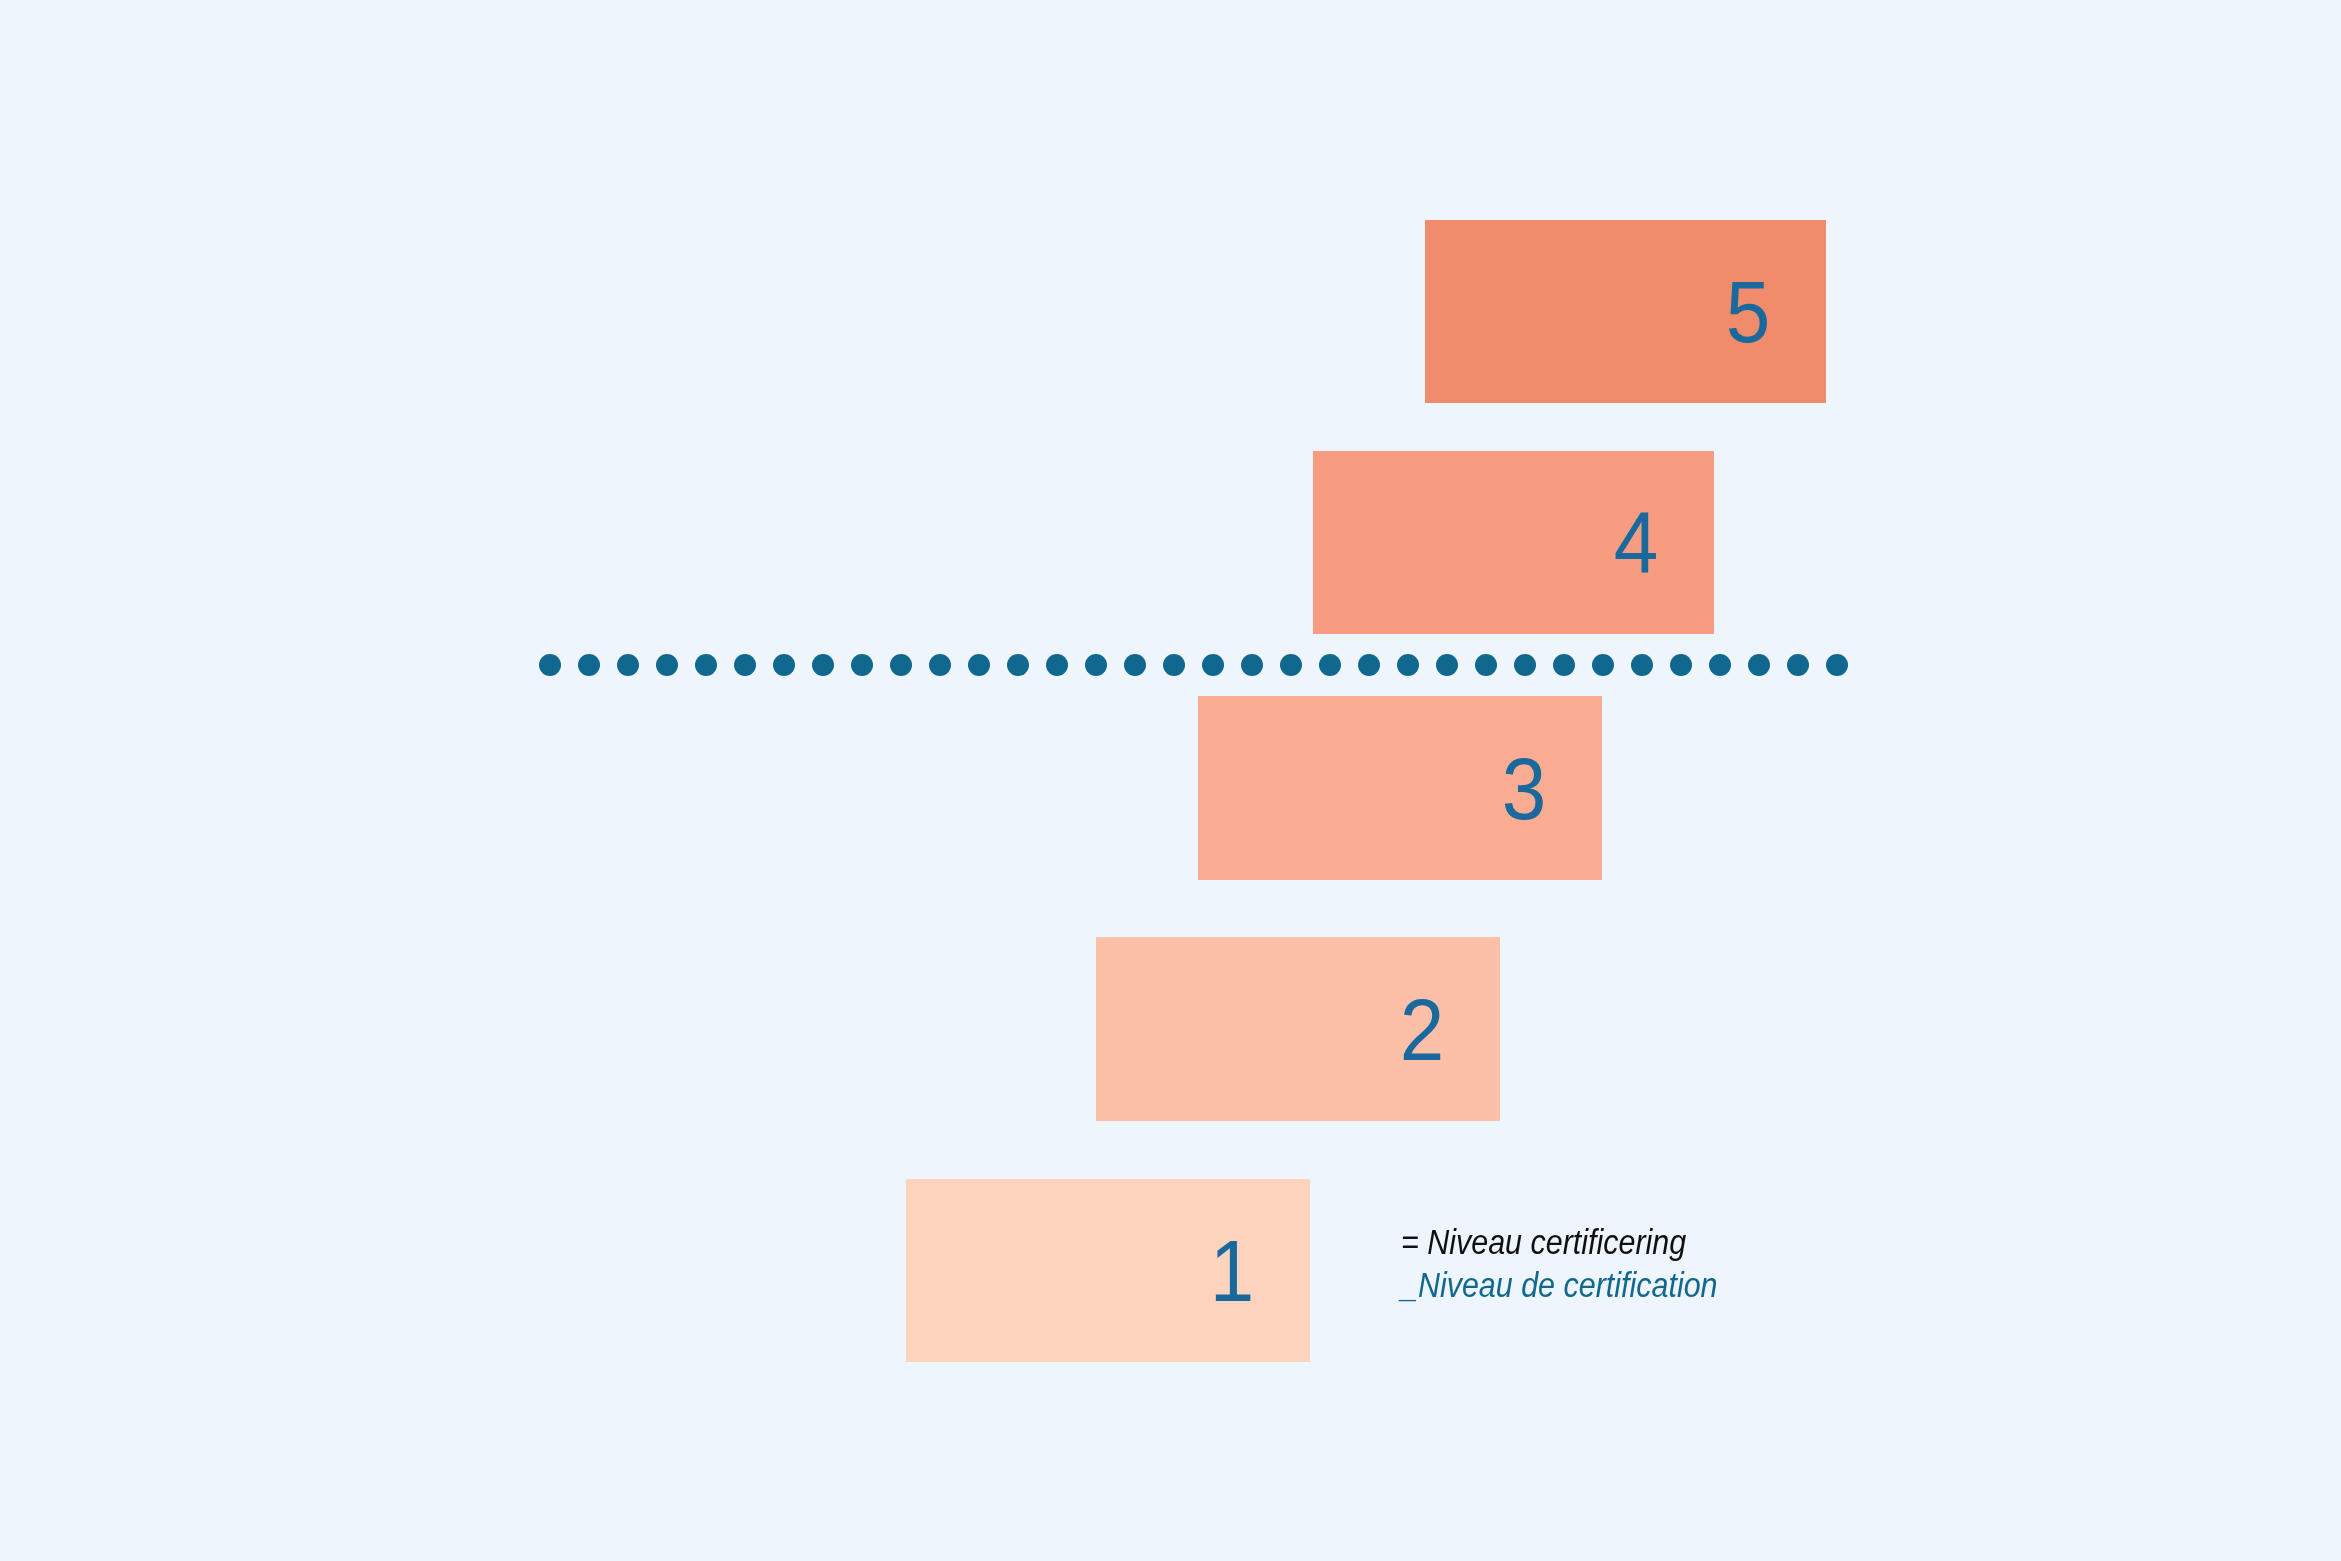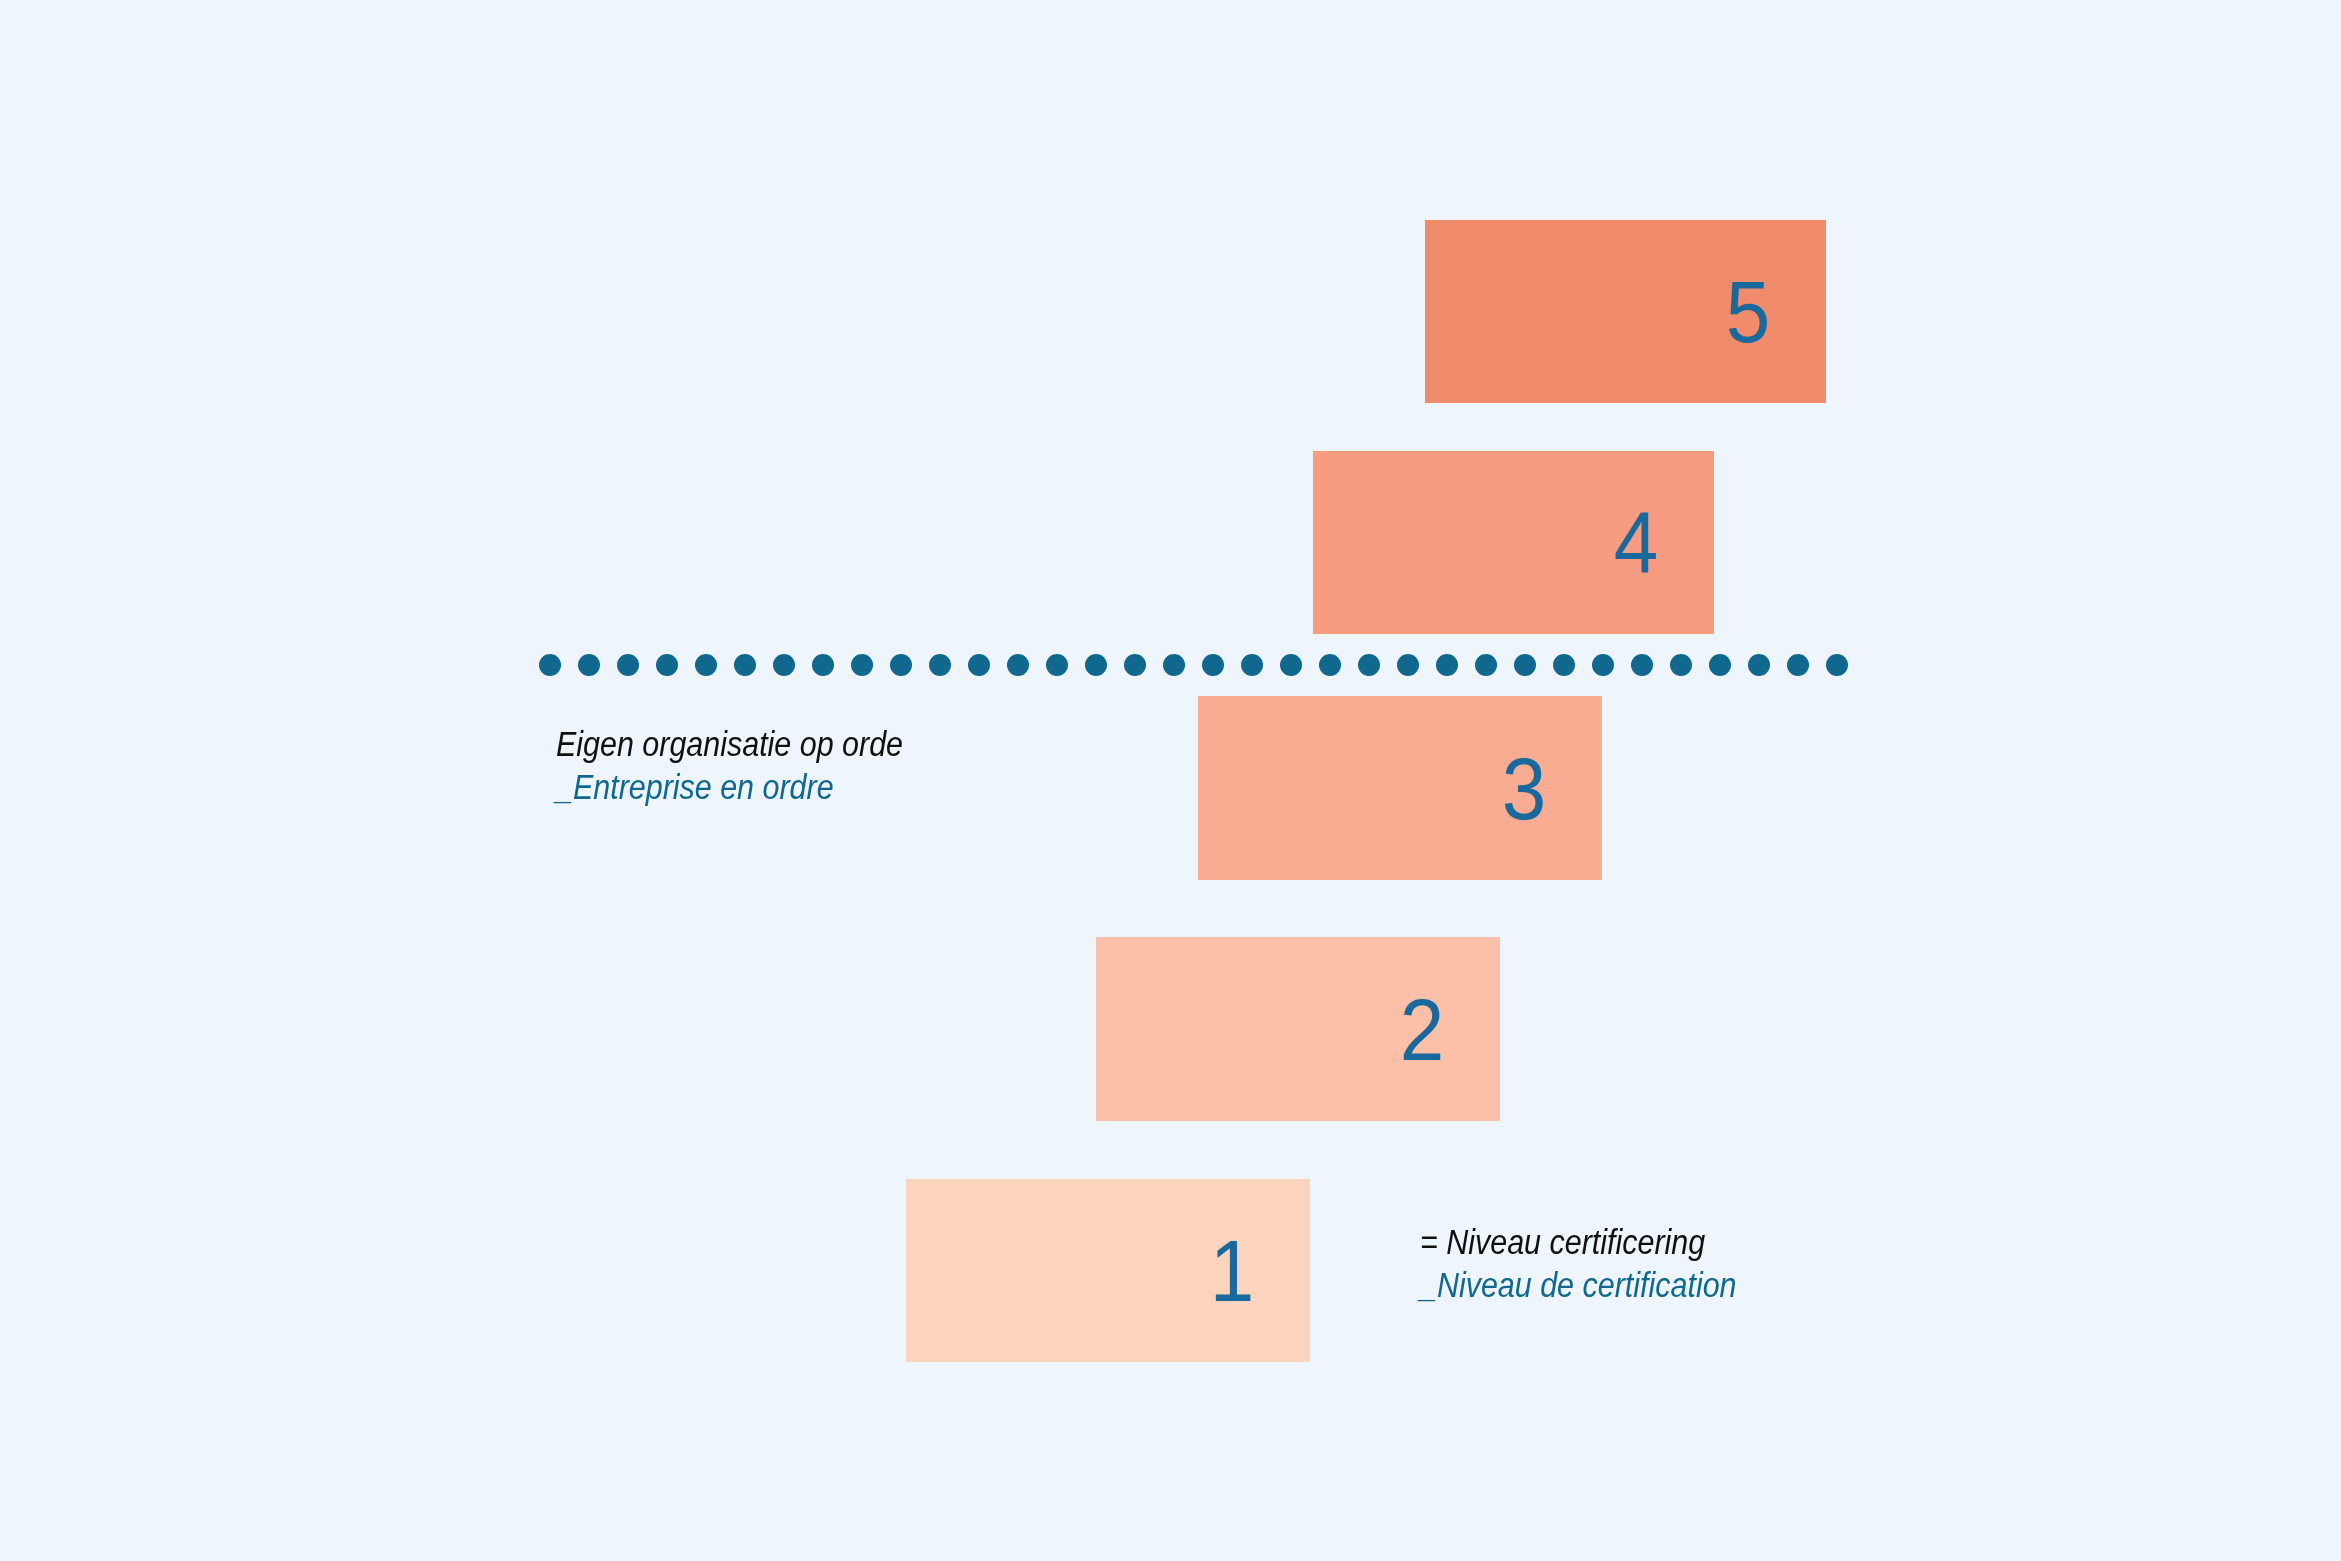--- a/index.html
+++ b/index.html
@@ -79,21 +79,21 @@
     transform: scaleX(0.87);
     transform-origin: left center;
     white-space: nowrap;
     margin-bottom: 4.7px;
   }
   .nl { color: #101010; }
   .fr { color: #10688f; }
 
   #label-top    { left: 551px;  top: 228px;  width: 828px; }
   #label-middle { left: 556px;  top: 726px;  width: 593px; }
-  #label-legend { left: 1401px; top: 1224px; width: 500px; margin-left: 19px; }
+  #label-legend { left: 1401px; top: 1224px; width: 500px; }
 
   #label-top .line    { font-size: 35px; margin-bottom: 7px; }
   #label-middle .line { font-size: 35px; margin-bottom: 7.8px; }
   #label-legend .line { font-size: 35px; margin-bottom: 7.8px; }
 </style>
 </head>
 <body style="background: rgb(238, 245, 252);">
 
 <div id="stage" style="background: rgb(238, 245, 252);">
 
@@ -148,24 +148,20 @@
       <span class="divider-dot" style="background: rgb(16, 104, 143);"></span>
       <span class="divider-dot" style="background: rgb(16, 104, 143);"></span>
       <span class="divider-dot" style="background: rgb(16, 104, 143);"></span>
       <span class="divider-dot" style="background: rgb(16, 104, 143);"></span>
       <span class="divider-dot" style="background: rgb(16, 104, 143);"></span>
       <span class="divider-dot" style="background: rgb(16, 104, 143);"></span>
       <span class="divider-dot" style="background: rgb(16, 104, 143);"></span>
     </div>
 
 
-  <div class="text-block" id="label-middle">
-    <span class="line nl">Eigen organisatie op orde</span>
-    <span class="line fr">_Entreprise en ordre</span>
-  </div>
 
   <div class="text-block" id="label-legend">
     <span class="line nl">= Niveau certificering</span>
     <span class="line fr">_Niveau de certification</span>
   </div>
 
 </div>
 
 
 </body></html>

